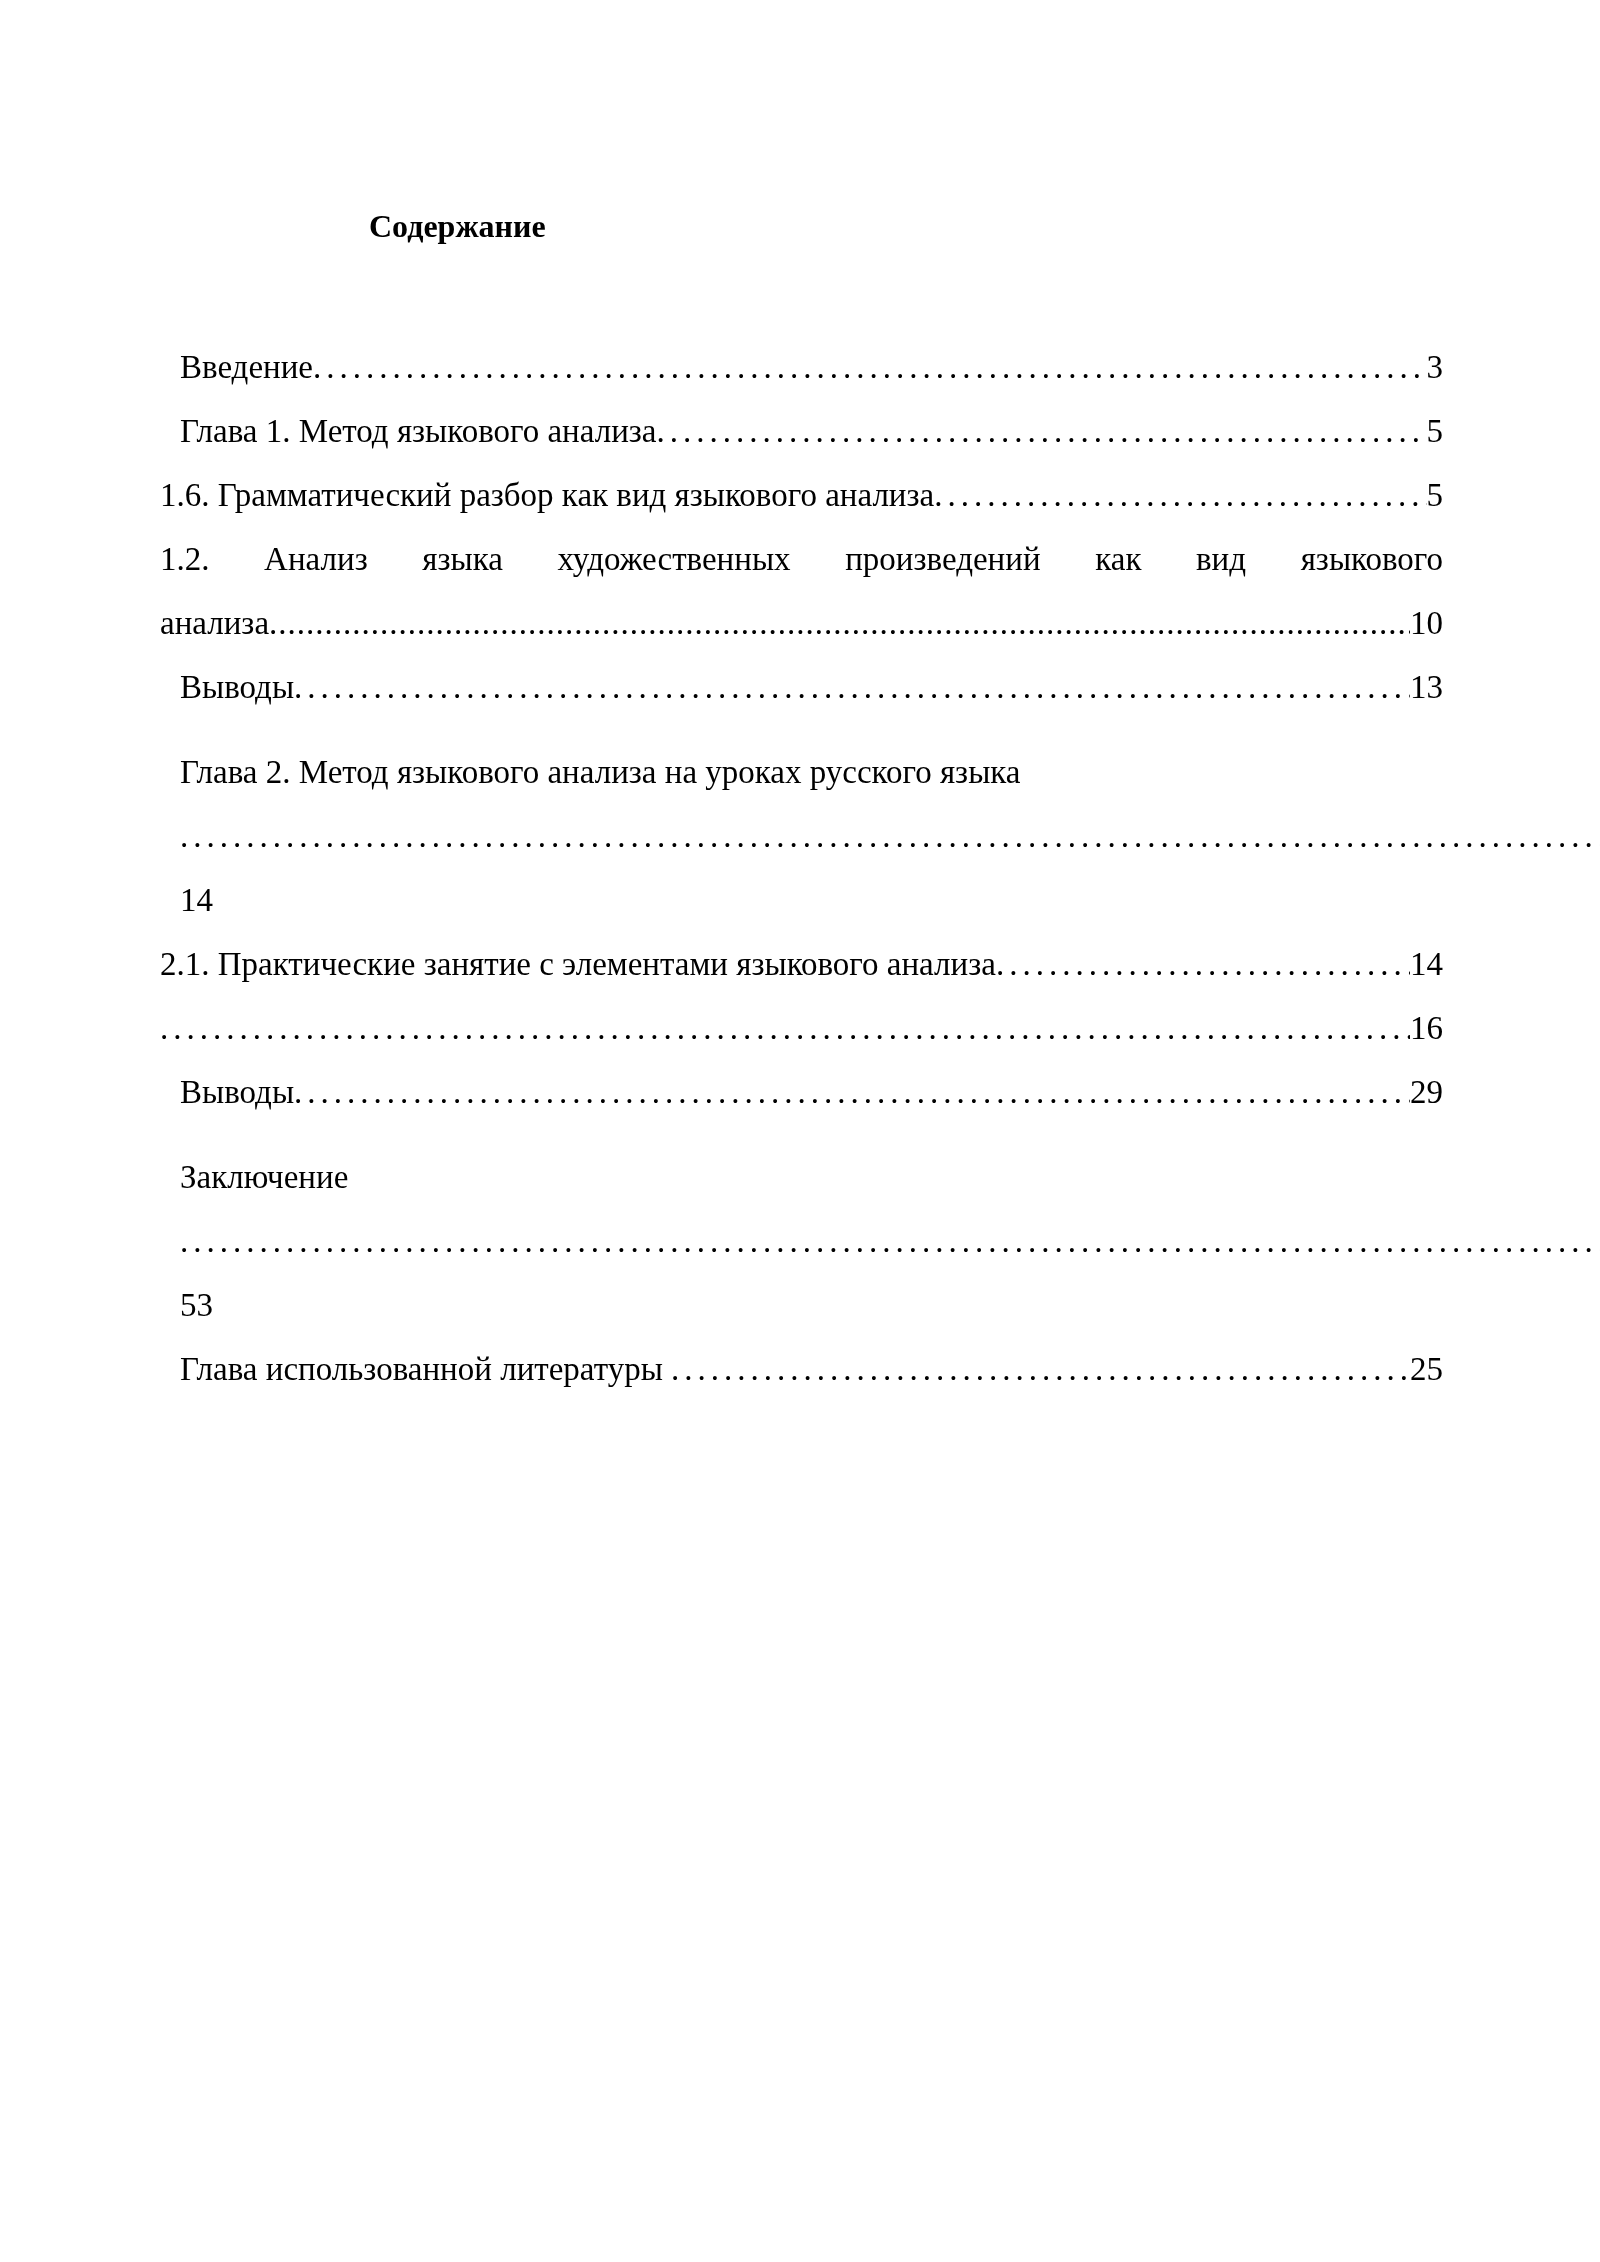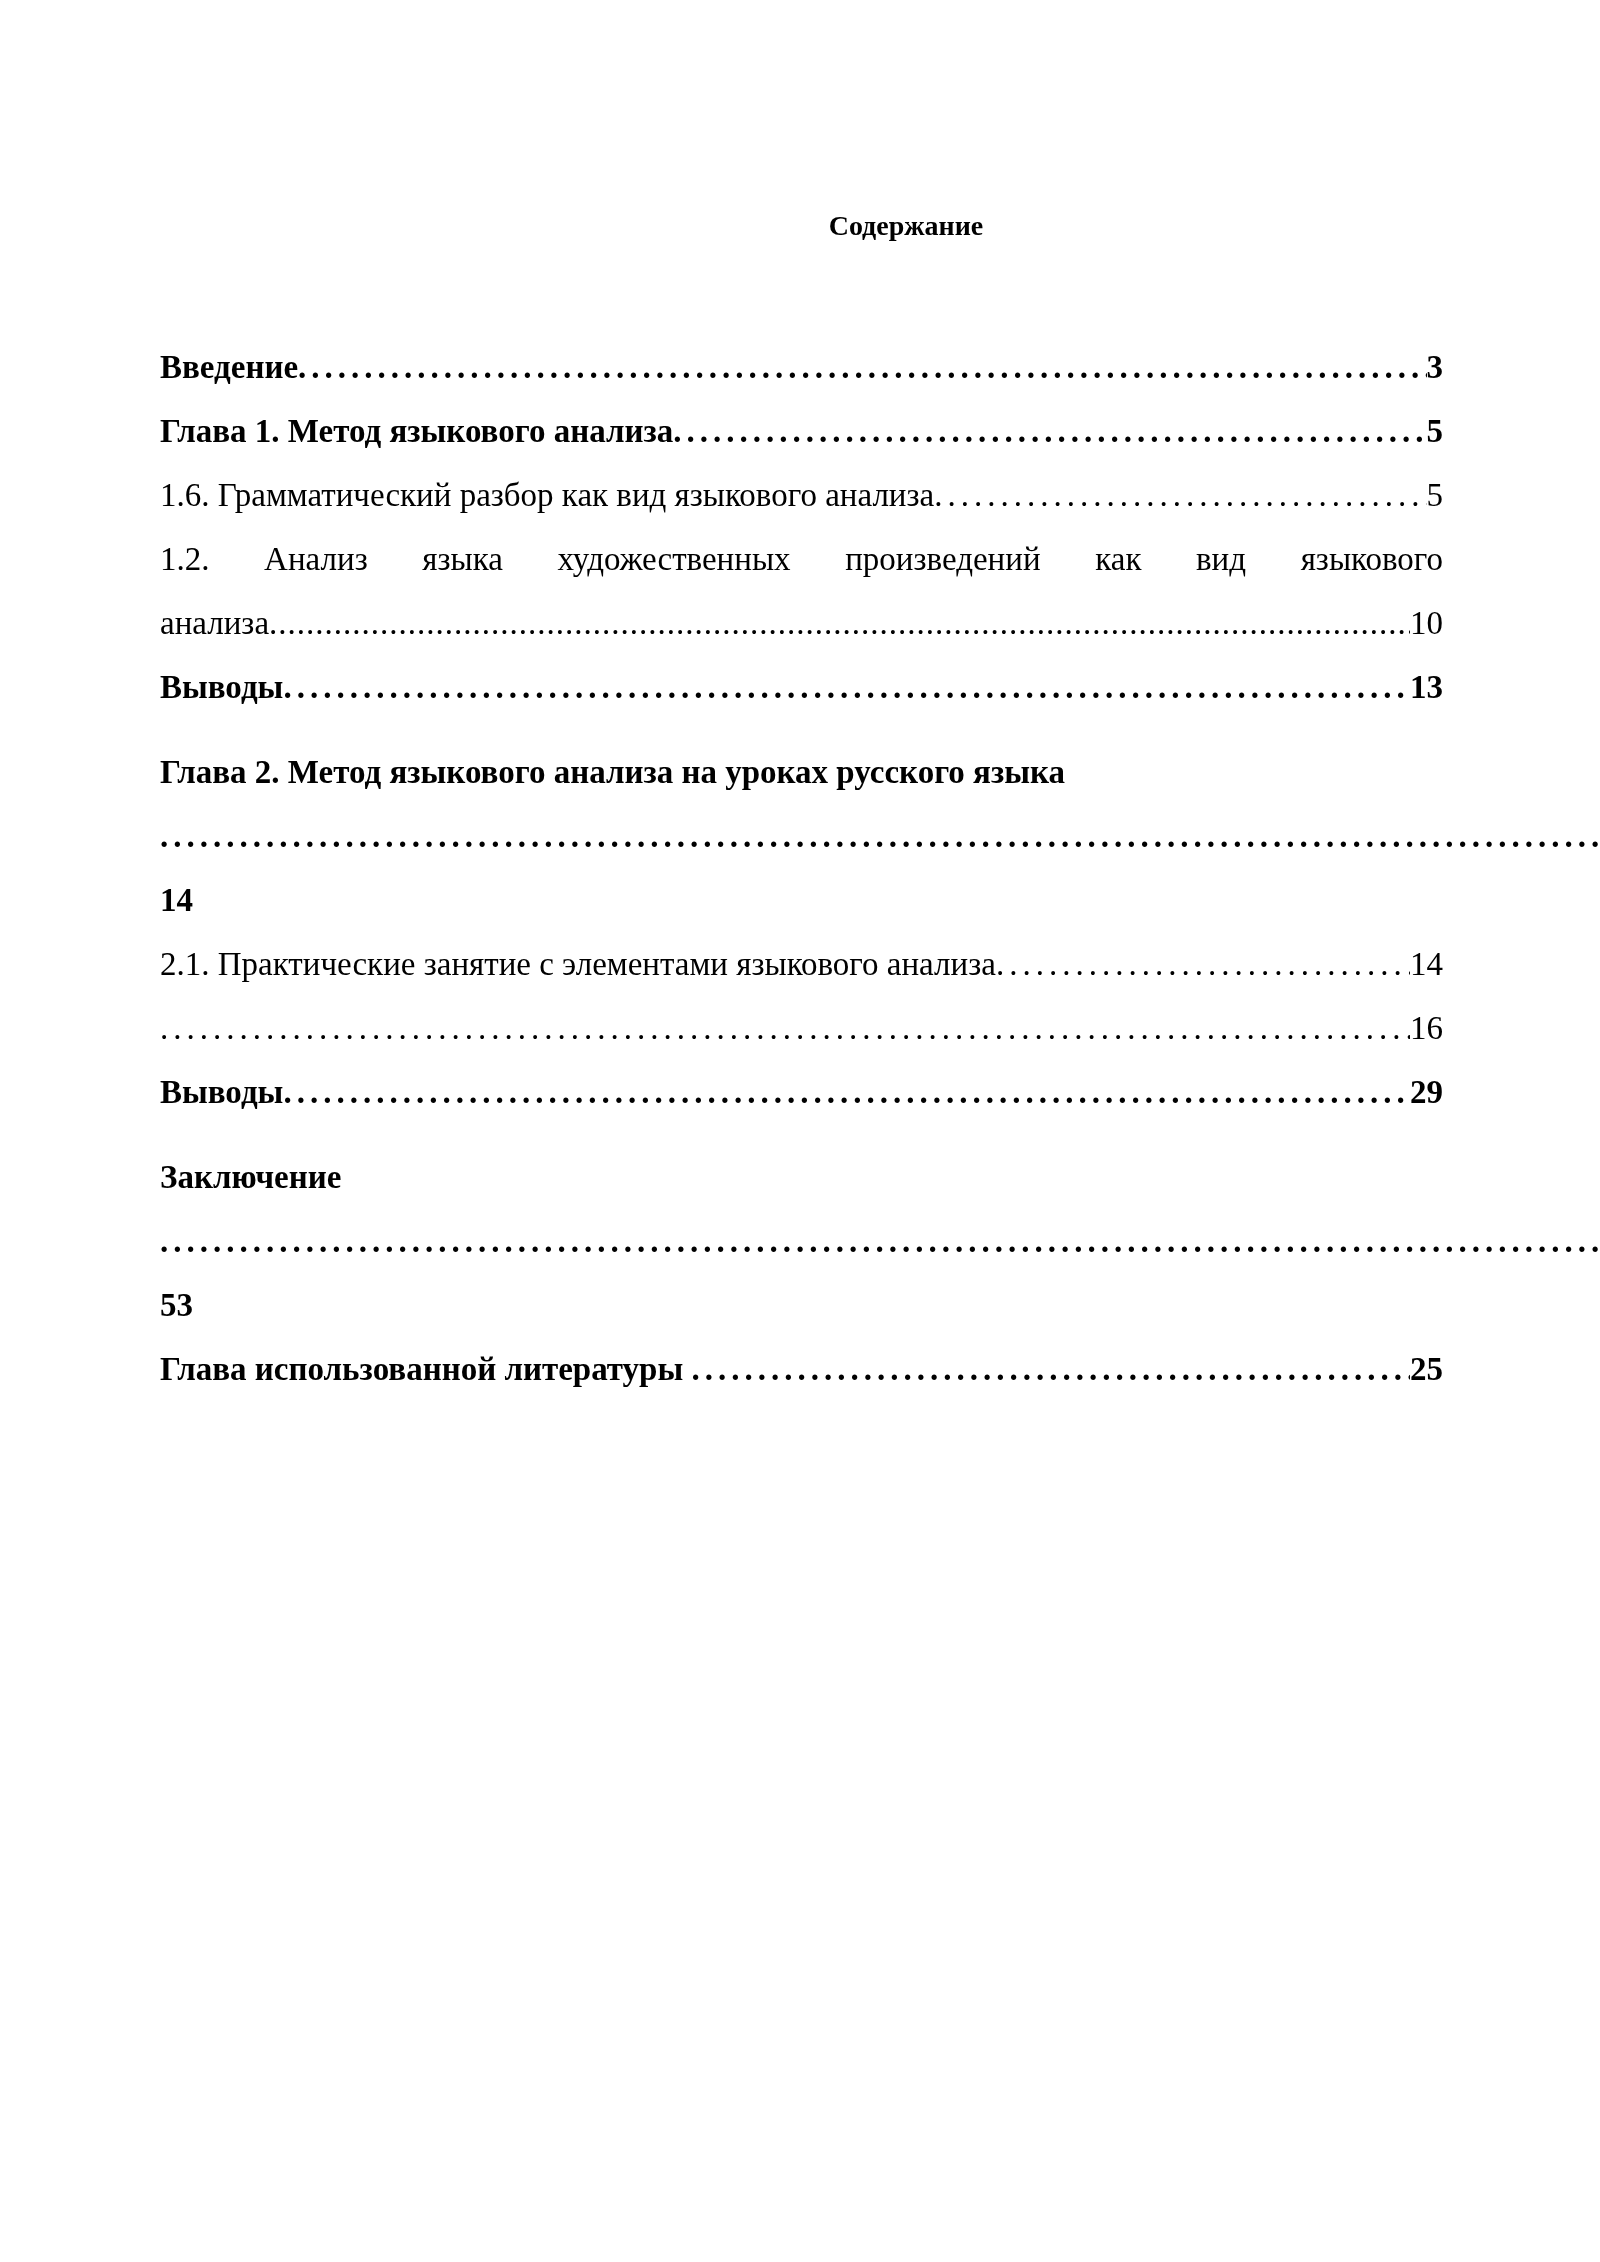--- a/index.html
+++ b/index.html
@@ -15,23 +15,22 @@
     overflow: hidden;
   }
   .page {
     box-sizing: border-box;
     width: 1600px;
     height: 2262px;
     padding: 205px 157px 0 160px;
     background: #ffffff;
   }
   .doc-title {
-    font-size: 28px;
+    font-size: 32px;
     font-weight: bold;
-    text-align: center;
     margin: 0 0 88px 209px;
     line-height: 42px;
   }
   .toc {
     font-size: 33px;
   }
   .toc-row {
     display: flex;
     align-items: baseline;
     line-height: 64px;
@@ -40,21 +39,22 @@
   .toc-justify {
     line-height: 64px;
     text-align: justify;
     text-align-last: justify;
   }
   .gap-before {
     margin-top: 21px;
     flex-direction: column;
   }
   .bold {
-    font-weight: bold;
+    font-weight: normal;
+    margin-left: 20px;
   }
   .label {
     white-space: pre;
     flex: 0 0 auto;
   }
   .leader {
     flex: 1 1 auto;
     overflow: hidden;
     white-space: nowrap;
     min-width: 0;

